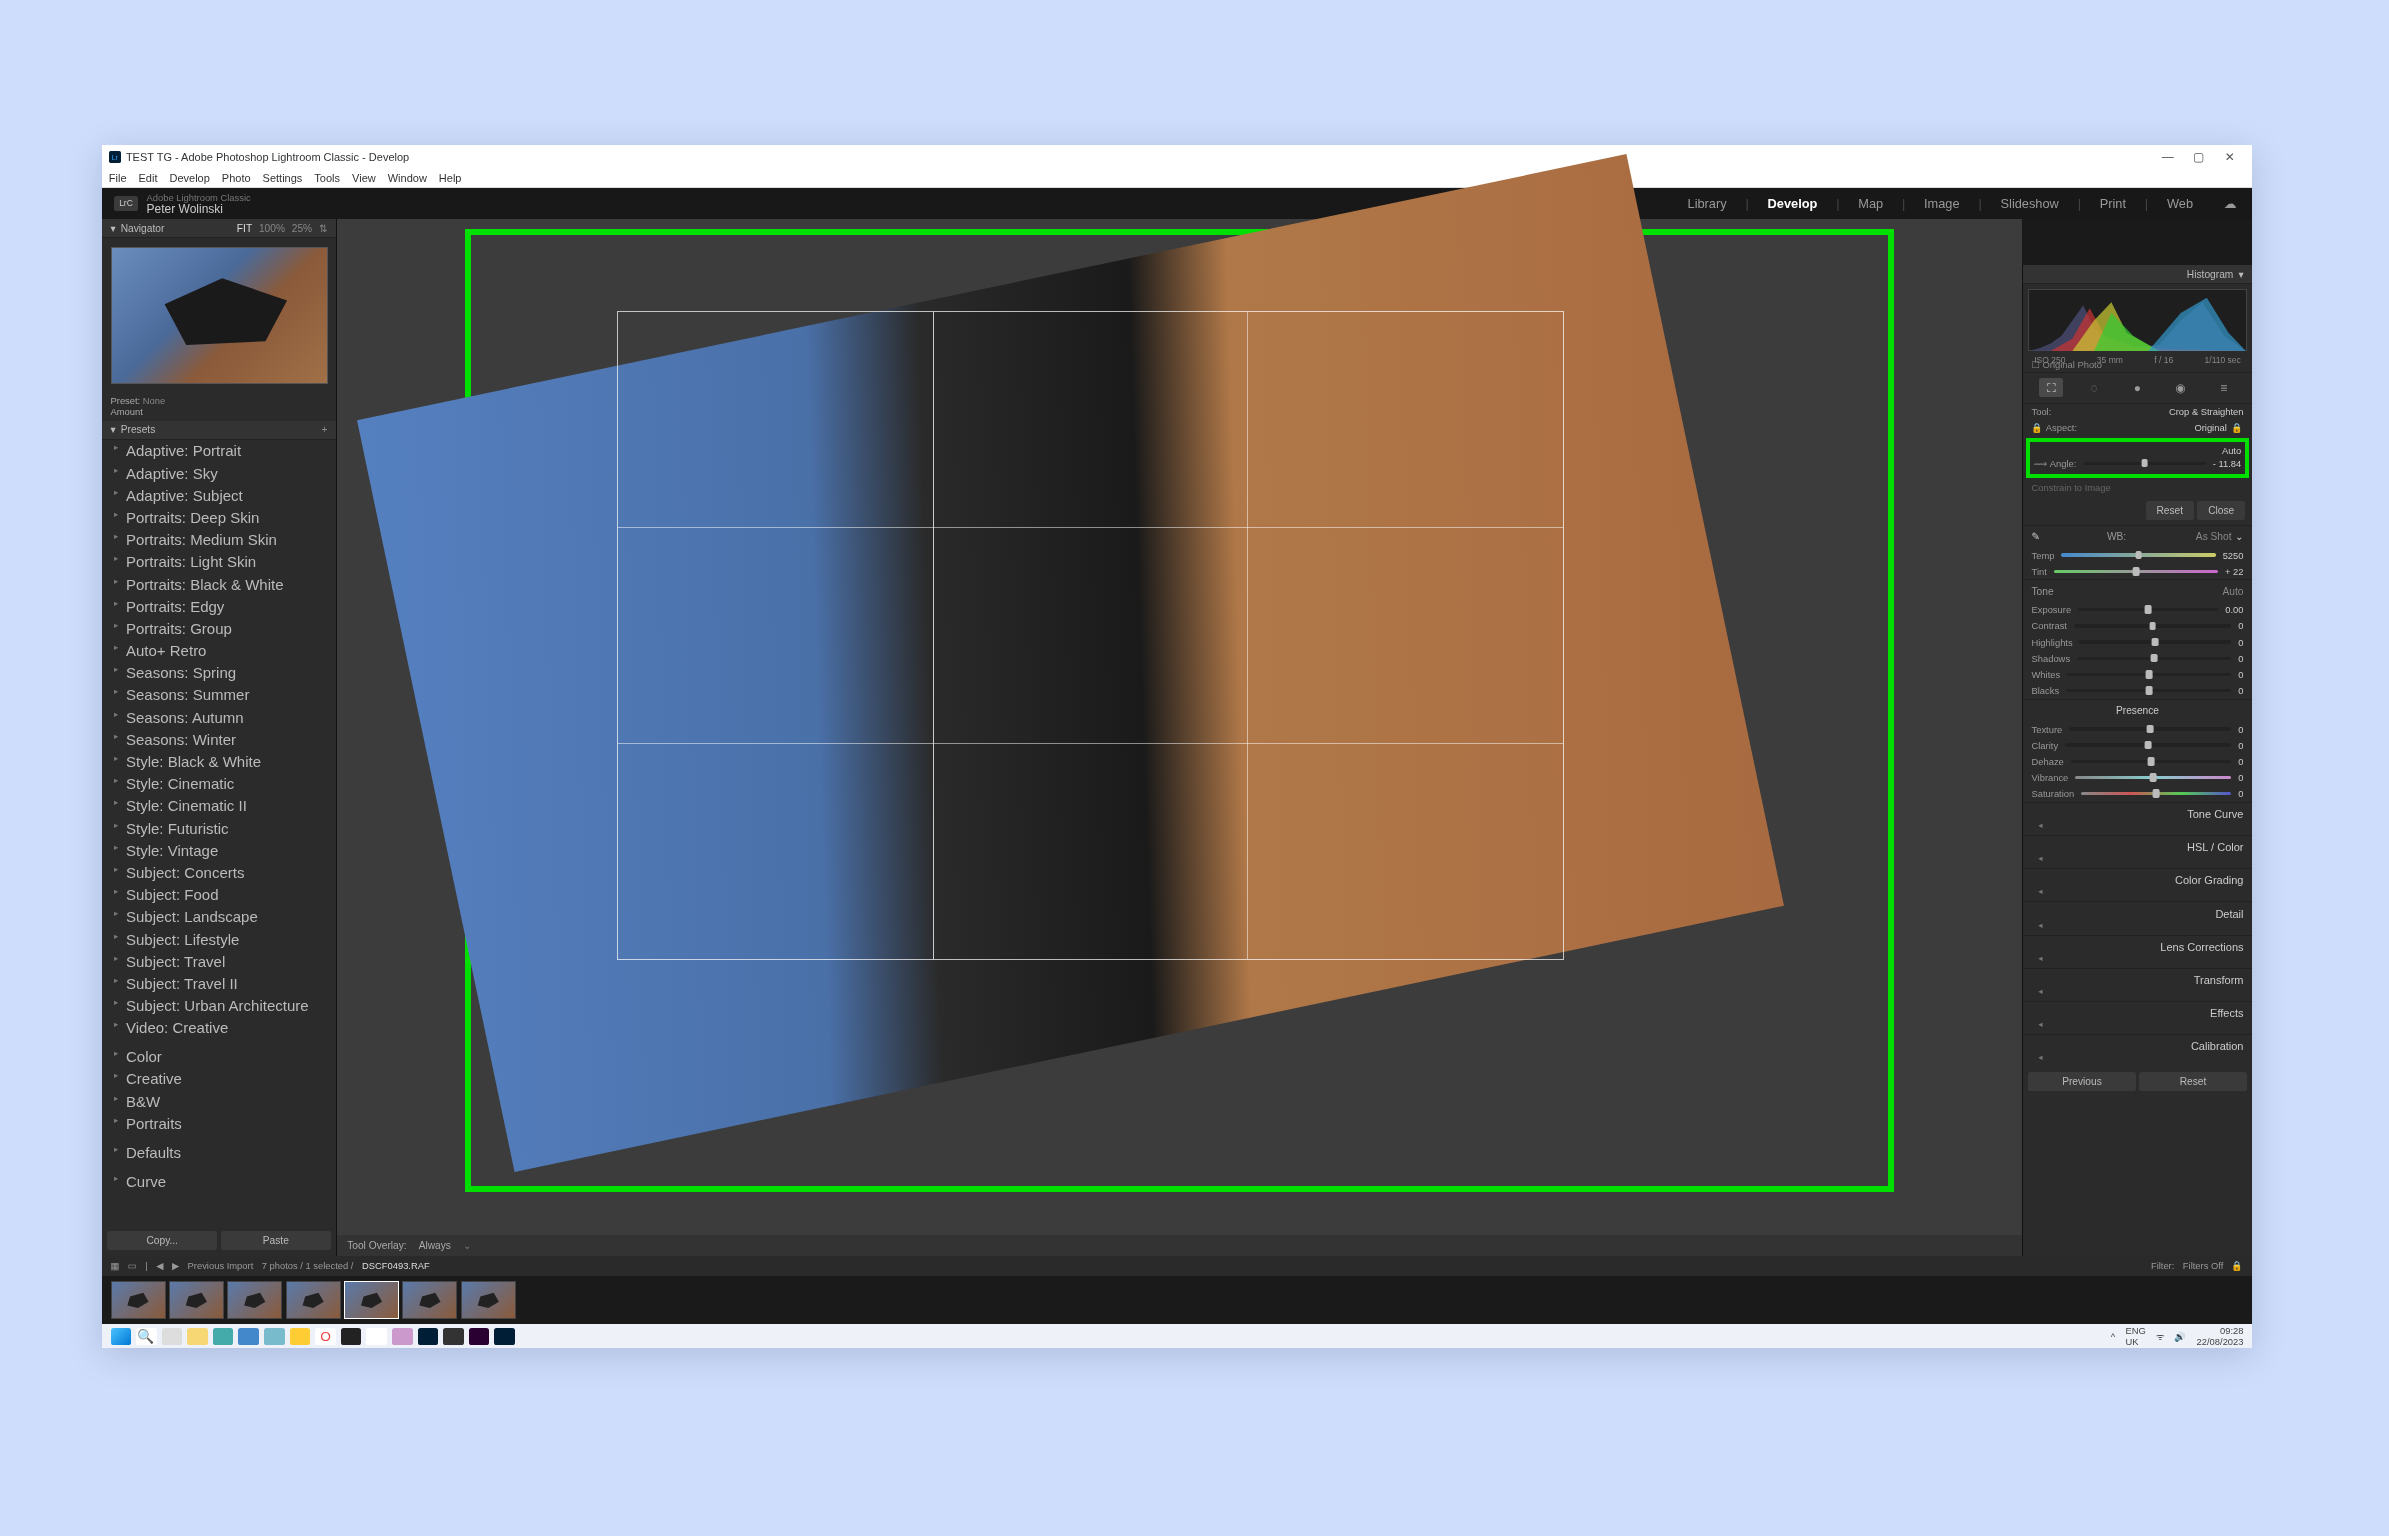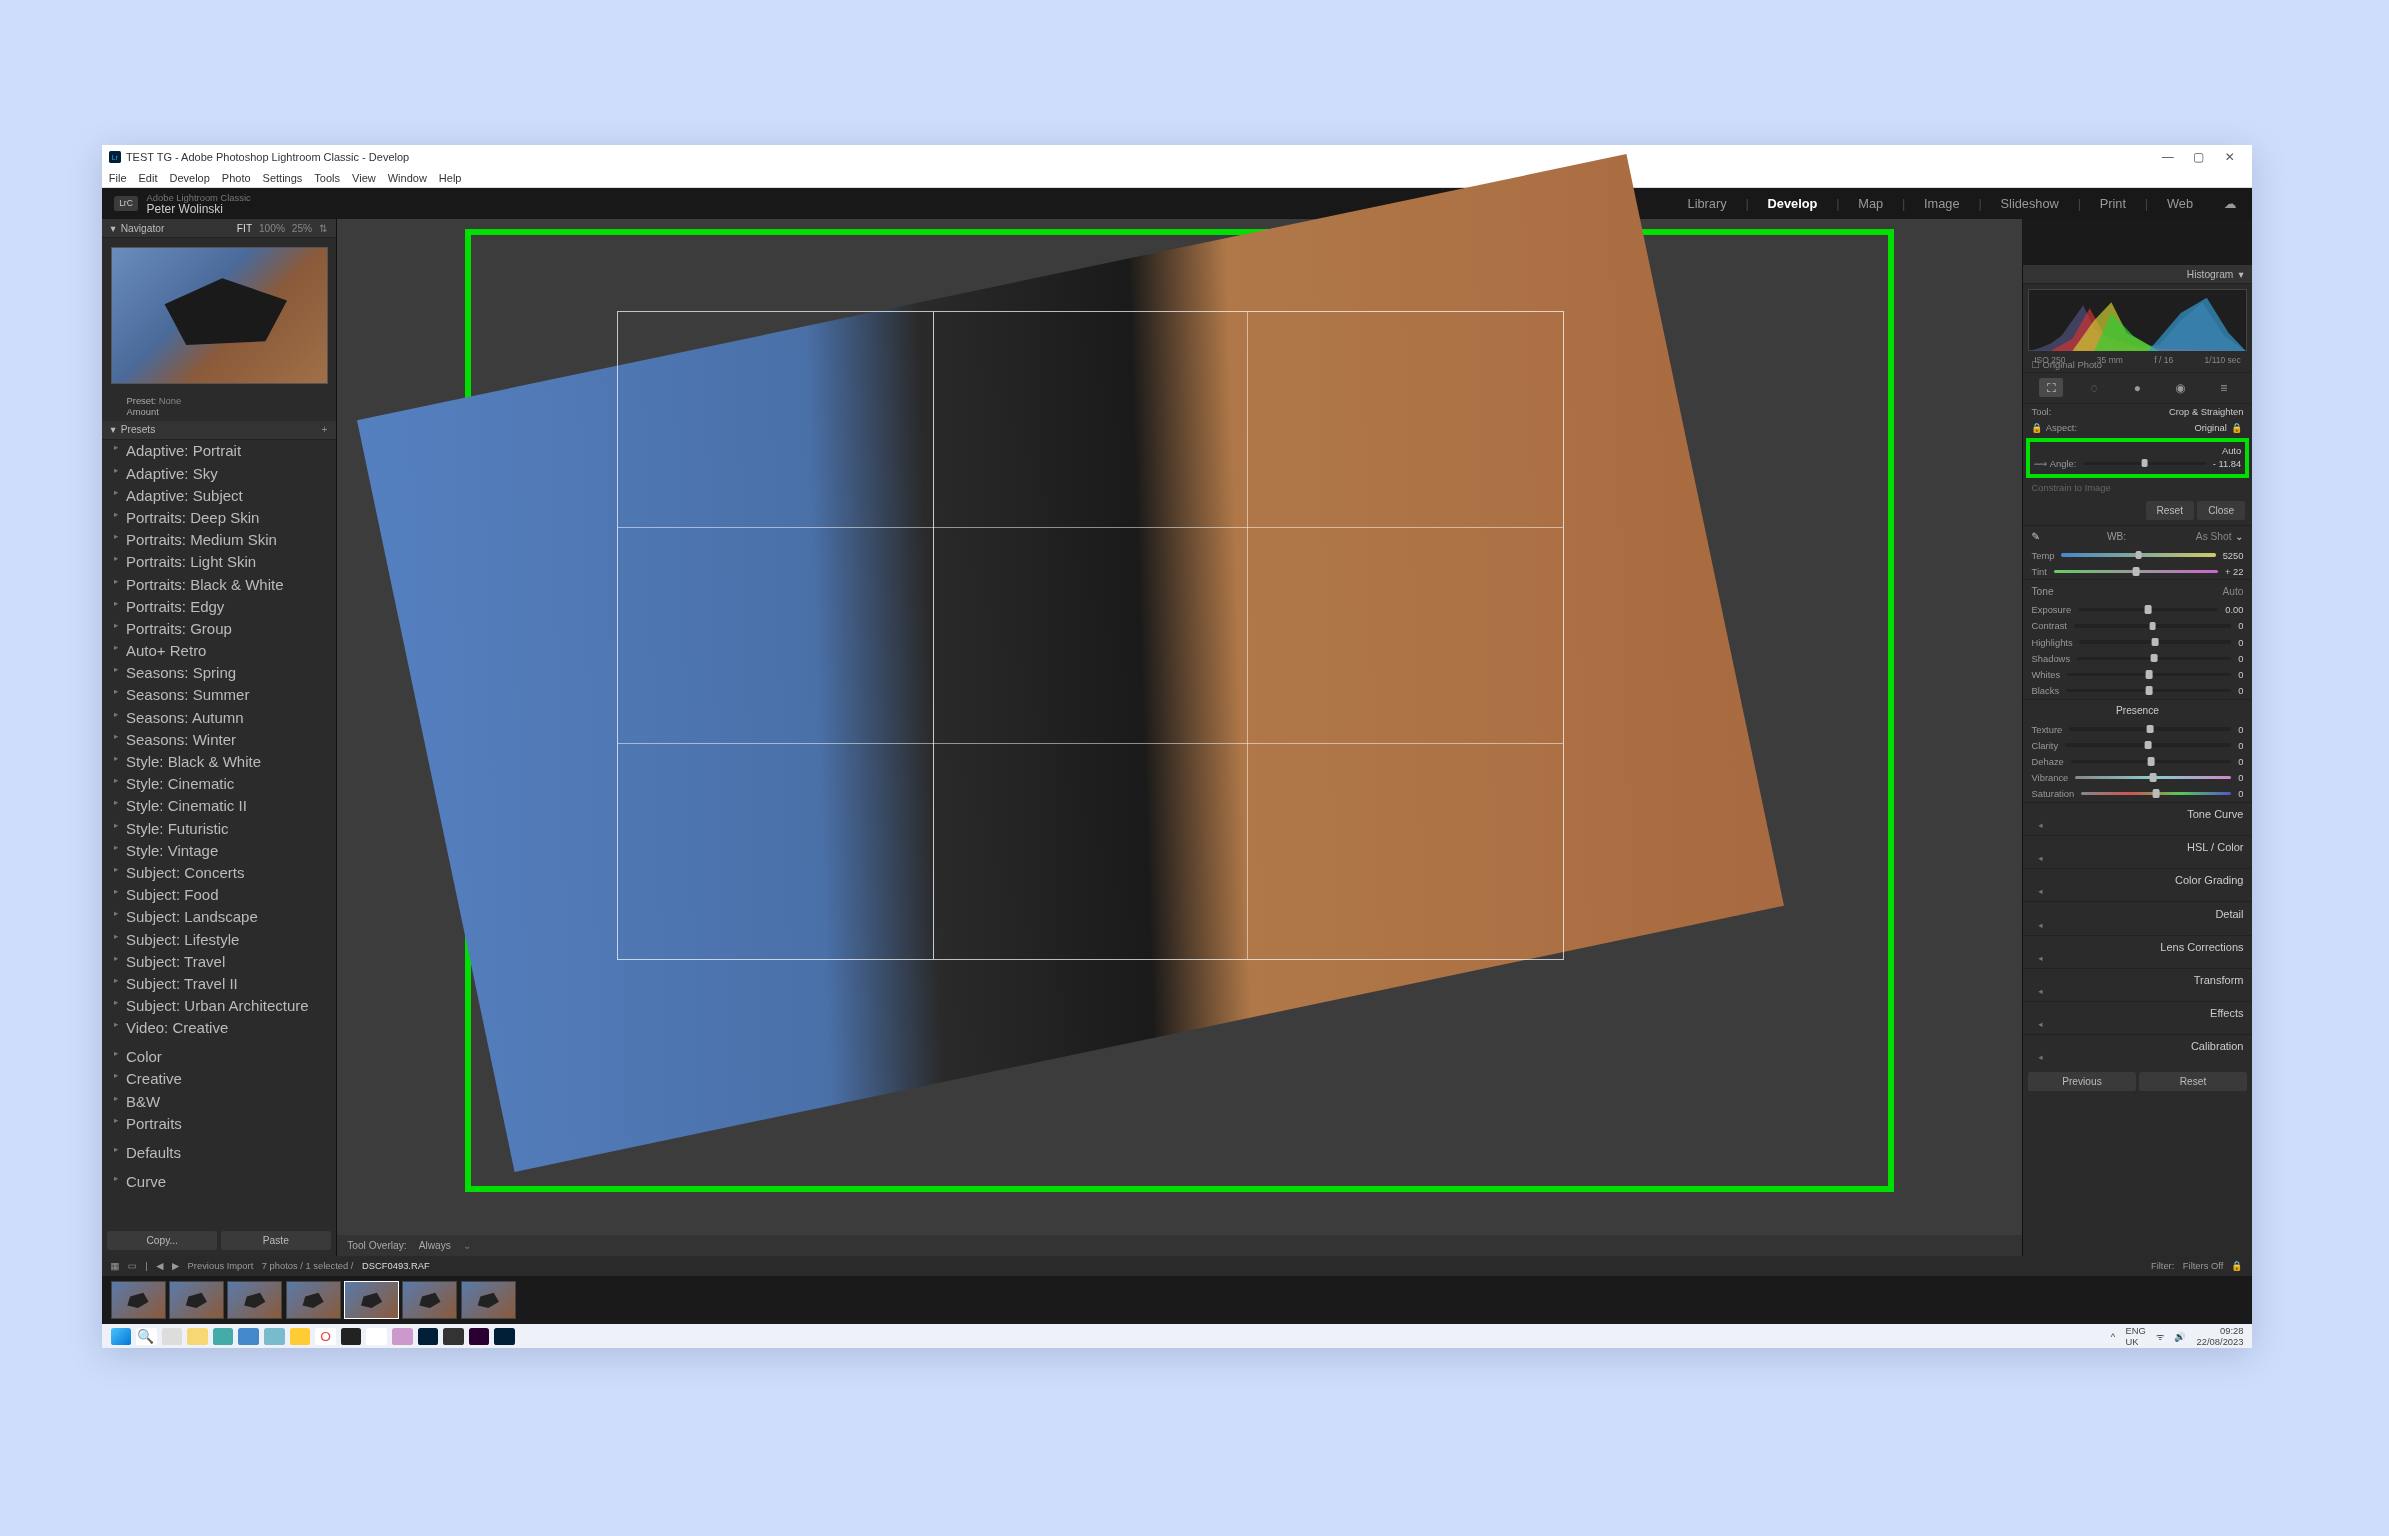--- a/index.html
+++ b/index.html
@@ -21,21 +21,21 @@
   .modules .active { color:#fff; font-weight:600; }
   .body { flex:1; display:flex; min-height:0; }
   .lpanel { width:235px; background:#2b2b2b; border-right:0.9px solid #111; display:flex; flex-direction:column; font-size:10.2px; color:var(--text-d); }
   .rpanel { width:230px; background:#2b2b2b; border-left:0.9px solid #111; display:flex; flex-direction:column; font-size:10.2px; color:var(--text-d);margin-top:46px; }
   .center { flex:1; background:#3c3c3c; display:flex; flex-direction:column; position:relative; }
   .ph { height:19px; background:#333; display:flex; align-items:center; padding:0 8.5px; font-size:10.2px; color:#bbb; border-bottom:0.9px solid #222; }
   .ph .r { margin-left:auto; display:flex; gap:6.8px; color:#888; }
   .nav-thumb { margin:8.5px; height:137px; background:linear-gradient(135deg,#6a8dbd 0%,#4a6a9a 40%,#8a5a3a 60%,#a07048 100%); border:0.9px solid #555; position:relative; }
   .nav-thumb::after { content:""; position:absolute; inset:20% 15% 25% 18%; background:#1a1a1a; clip-path:polygon(10% 40%,50% 5%,95% 35%,80% 90%,25% 95%); }
   .psect { padding:3.4px 8.5px; font-size:9.4px; color:#888; }
-  .psect .k { color:#aaa;margin-left:16px; }
+  .psect .k { color:#aaa; }
   .plist { flex:1; overflow:auto; }
   .plist .item { padding:2.6px 8.5px 2.6px 24px; font-size:15px; color:#bbb; position:relative; }
   .plist .item::before { content:"▸"; position:absolute; left:12px; color:#777; font-size:8.5px; }
   .btnrow { display:flex; gap:3.4px; padding:5.1px; }
   .btn { flex:1; height:19px; background:#3a3a3a; color:#bbb; font-size:10.2px; display:flex; align-items:center; justify-content:center; border-radius:2.6px; }
   .canvas { flex:1; position:relative; }
   .highlight { position:absolute; border:6.8px solid #00e000; pointer-events:none; }
   .photo { position:absolute; background:linear-gradient(100deg,#5580c0 0%,#4a70a8 32%,#2a2a2a 40%,#1a1a1a 55%,#b07848 62%,#a86a40 100%); }
   .photo.rot { transform:rotate(-11.84deg); }
   .crop { position:absolute; border:0.9px solid rgba(255,255,255,.7); }

